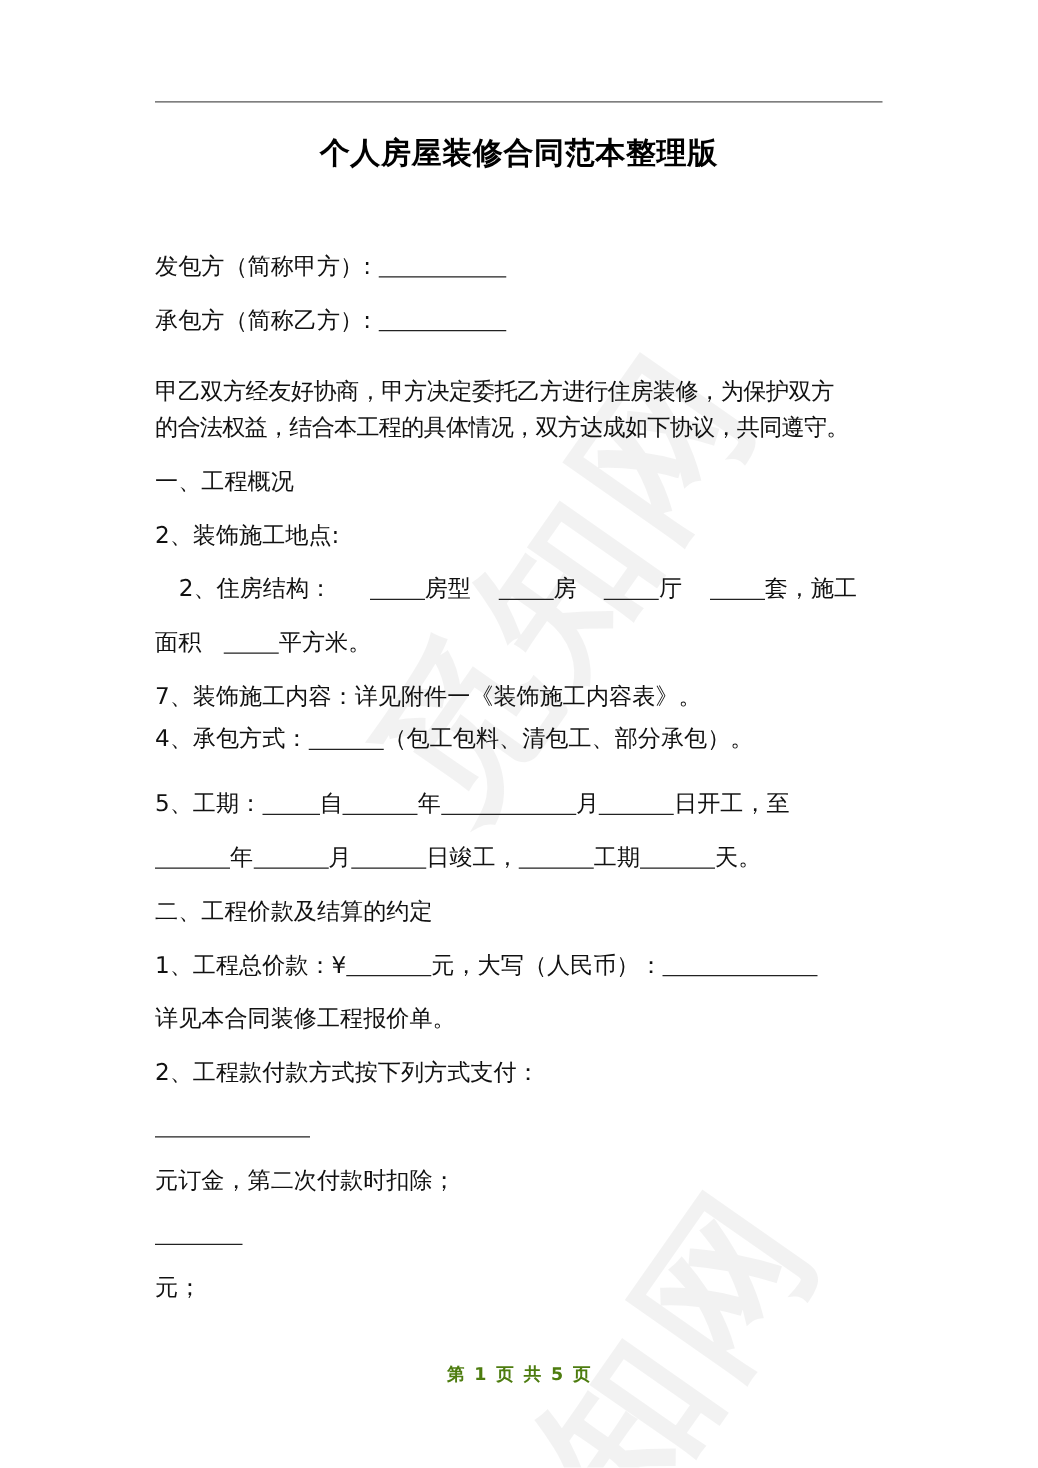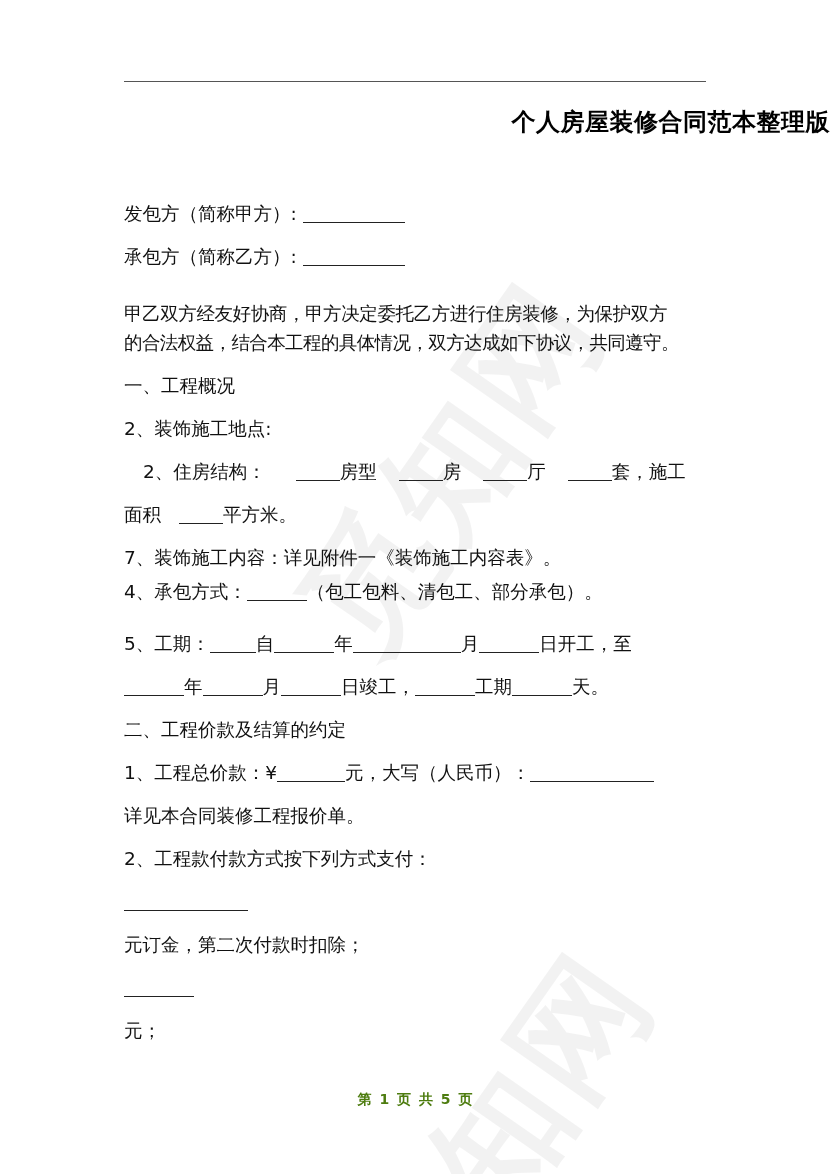--- a/index.html
+++ b/index.html
@@ -28,21 +28,21 @@
       top: 81px;
       width: 582px;
       height: 0;
       border-top: 1.5px solid #555555;
     }
     .title {
       position: absolute;
       left: 0;
       top: 106px;
       width: 830px;
-      text-align: right;
+      text-align: center;
       font-size: 24px;
       font-weight: bold;
       letter-spacing: 0.5px;
       color: #000000;
     }
     .body-text {
       position: absolute;
       left: 124px;
       width: 584px;
       font-size: 18.5px;

